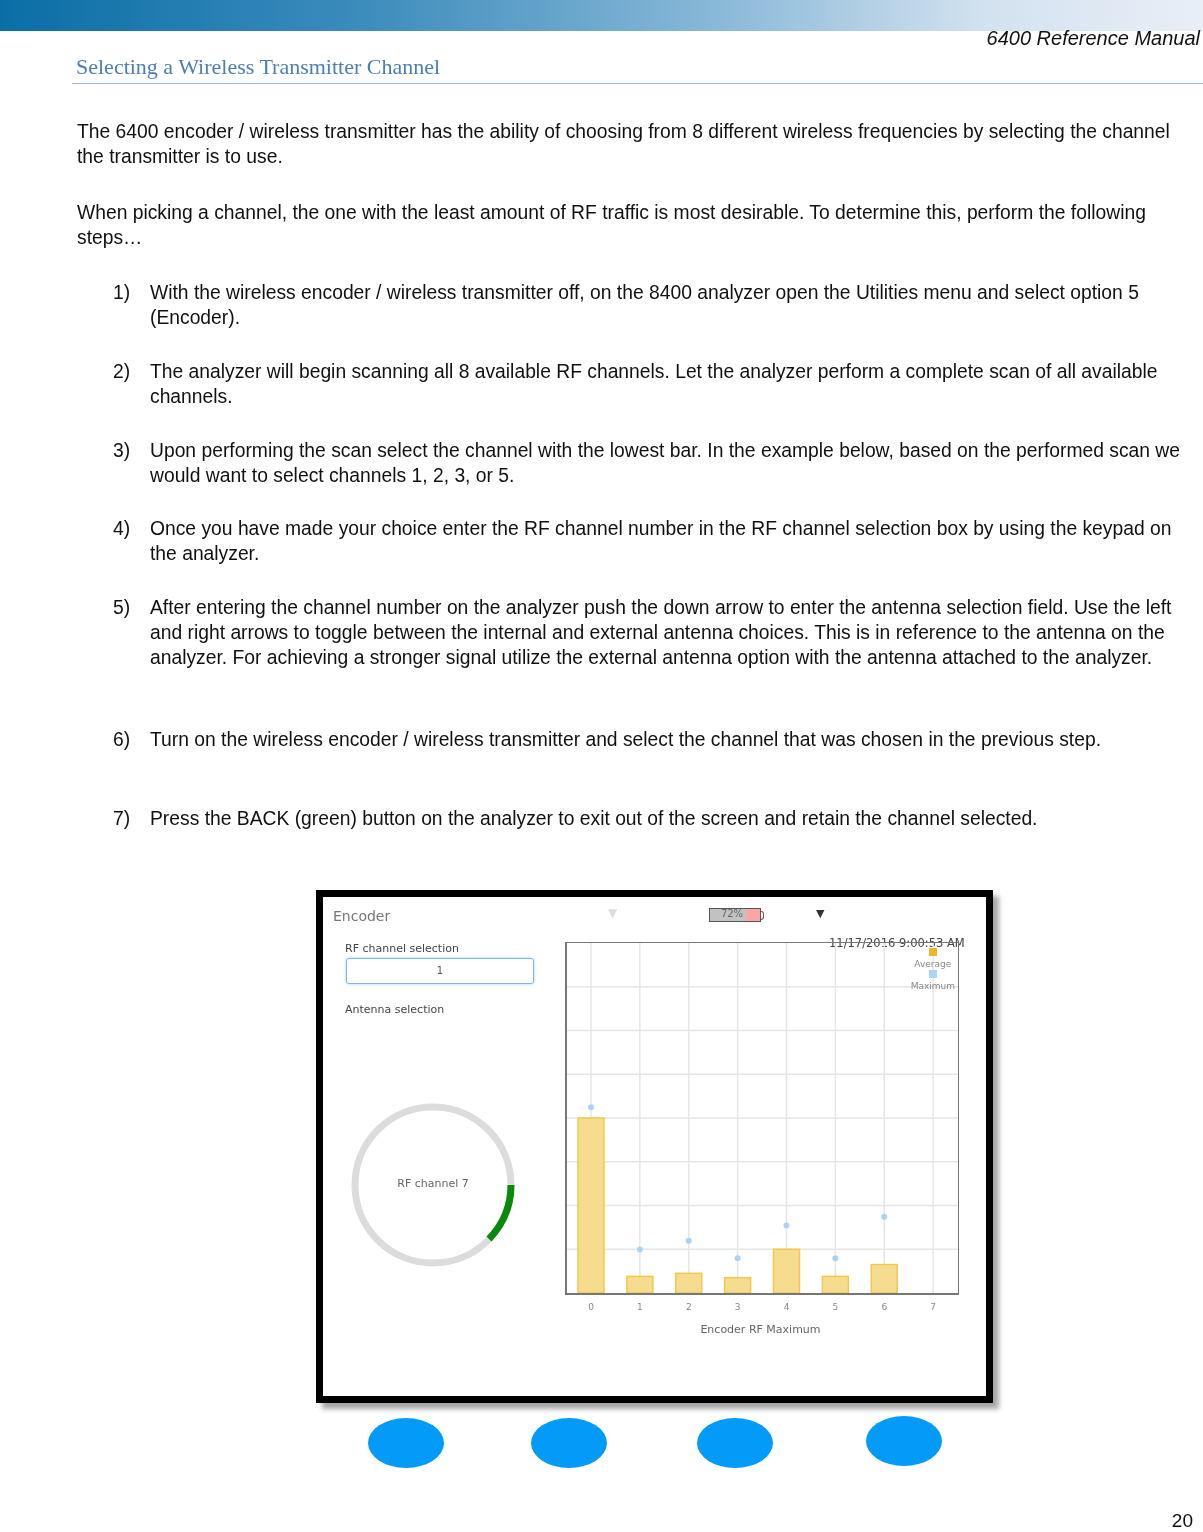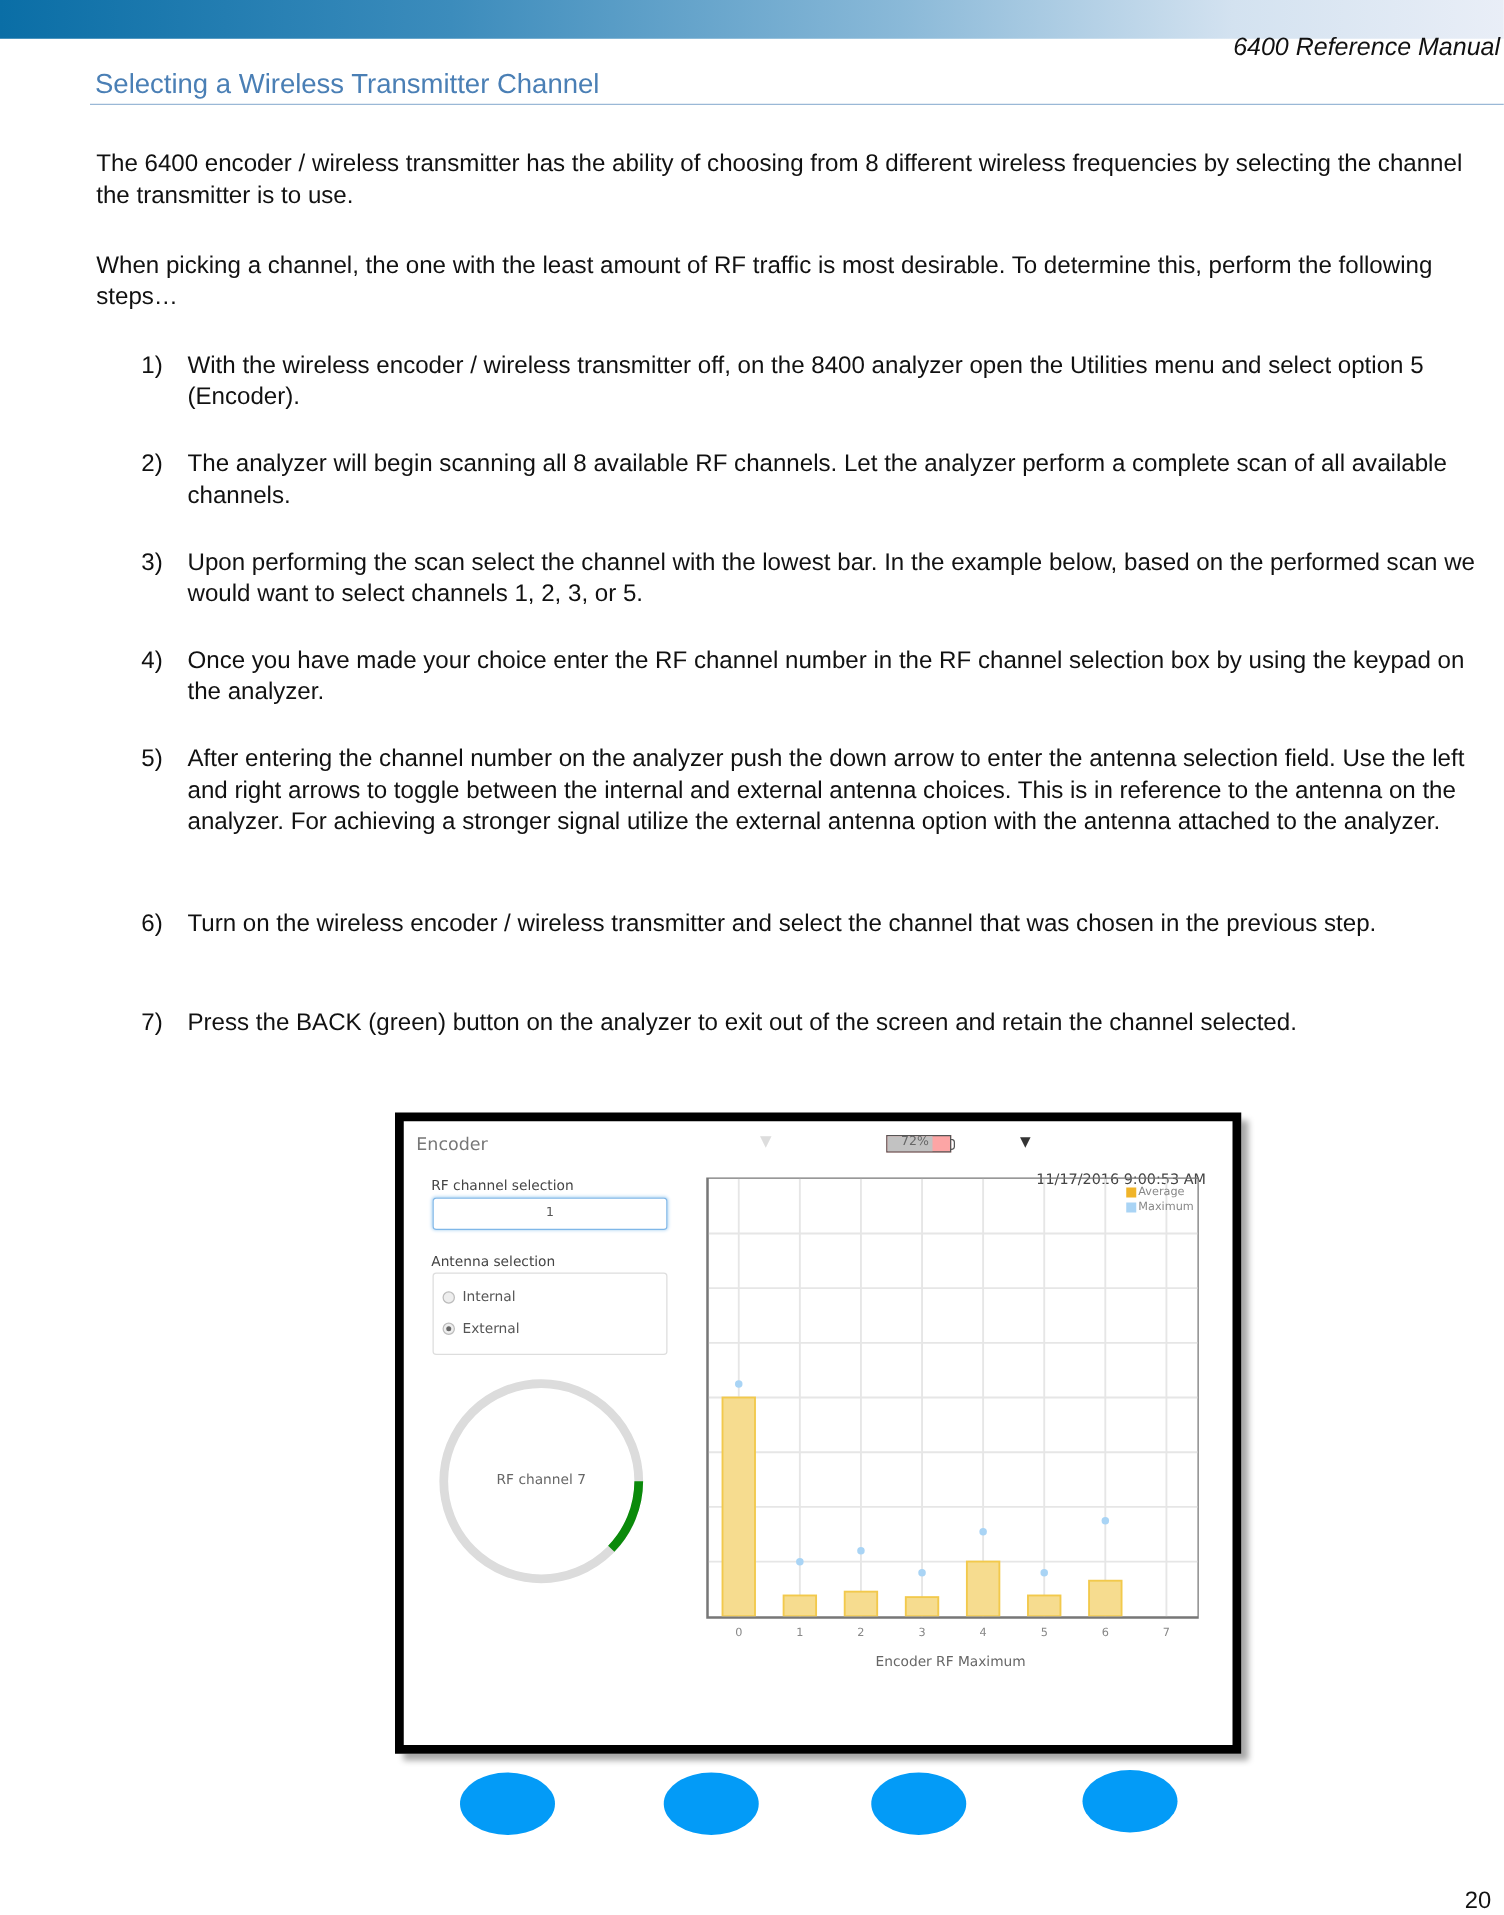--- a/index.html
+++ b/index.html
@@ -1,21 +1,21 @@
 <!DOCTYPE html>
 <html><head>
 <meta charset="utf-8">
 <style>
   html, body { margin: 0; padding: 0; background: #ffffff; }
   body { width: 1203px; height: 1532px; position: relative; overflow: hidden;
          font-family: "Liberation Sans", sans-serif; color: #111; }
   .hdr { position: absolute; left: 0; top: 0; width: 1203px; height: 31px;
          background: linear-gradient(90deg, #0a6ea6 0%, #3c8cbc 30%, #8ab9d8 60%, #d3e2f0 82%, #e9eef7 100%); }
   .hdr-title { position: absolute; right: 3px; top: 3px; font-size: 20px; font-style: italic; color: #111; margin-top: 24px; }
-  .sec-title { position: absolute; left: 76px; top: 54px; font-size: 22px; color: #4a7fb5; }
+  .sec-title { position: absolute; left: 76px; top: 54px; font-size: 22px; color: #4a7fb5; font-family: Liberation Serif, serif; }
   .sec-rule { position: absolute; left: 72px; top: 83px; width: 1131px; height: 1px; background: #9ab8d6; }
   .para { position: absolute; left: 77px; width: 1120px; font-size: 19.3px; line-height: 25px; }
   .step { position: absolute; left: 113px; width: 1085px; font-size: 19.3px; line-height: 25px; }
   .step-num { position: absolute; left: 0; top: 0; width: 36px; }
   .step-text { margin-left: 37px; display: block; }
   .pagenum { position: absolute; right: 10px; top: 1510px; font-size: 19px; }
 
   
   .frame { position: absolute; left: 316px; top: 890px; width: 663px; height: 499px;
            border: 7px solid #000; background: #fff; box-shadow: 6px 6px 5px rgba(0,0,0,0.35); }
@@ -35,21 +35,21 @@
               border-radius: 3px; box-shadow: 0 0 3px #9ccbf0; text-align: center; font-size: 10px; line-height: 24px; color: #555; }
   .ant-box { position: absolute; left: 23px; top: 121px; width: 186px; height: 64px; border: 1px solid #ddd; border-radius: 3px; }
   .radio-row { position: absolute; left: 7px; font-size: 11px; color: #555; display: flex; align-items: center; gap: 6px; }
   .radio { width: 8px; height: 8px; border-radius: 50%; border: 1px solid #bbb; background: #eee; position: relative; }
   .radio.on::after { content: ""; position: absolute; left: 2px; top: 2px; width: 4px; height: 4px; border-radius: 50%; background: #666; }
   .gauge { position: absolute; left: 25px; top: 203px; width: 170px; height: 170px; }
   .gauge-label { position: absolute; left: 25px; top: 280px; width: 170px; text-align: center; font-size: 11px; color: #666; }
 
   .plot { position: absolute; left: 242px; top: 45px; width: 391px; height: 350px; border: 1px solid #777; border-left: 2px solid #777; border-bottom: 2px solid #777; }
   .legend { position: absolute; right: 3px; top: 5px; font-size: 9px; color: #888; line-height: 12px; }
-  .legend-row { display: flex; align-items: center; gap: 2px; }
+  .legend-row { display: flex; align-items: center; gap: 2px; flex-direction: column; }
   .sw { width: 8px; height: 8px; display: inline-block; }
   .xtick { position: absolute; top: 405px; width: 20px; text-align: center; font-size: 9px; color: #888; }
   .xlabel { position: absolute; left: 242px; top: 426px; width: 391px; text-align: center; font-size: 11px; color: #666; }
 
   .hw-btn { position: absolute; top: 1418px; width: 76px; height: 50px; border-radius: 50%; background: #039bf7; }
 </style>
 </head>
 <body>
 
 <div class="hdr">
@@ -100,30 +100,20 @@
       <div class="battery-text">72%</div>
     </div>
     <div class="battery-tip"></div>
     <div class="signal-icon">▼</div>
     <div class="datetime">11/17/2016 9:00:53 AM</div>
 
     <div class="lbl" style="left:22px; top:45px">RF channel selection</div>
     <div class="rf-input">1</div>
 
     <div class="lbl" style="left:22px; top:106px">Antenna selection</div>
-    <div class="ant-box">
-      <div class="radio-row" style="top:12px">
-        <span class="radio"></span>
-        <span>Internal</span>
-      </div>
-      <div class="radio-row" style="top:37px">
-        <span class="radio on"></span>
-        <span>External</span>
-      </div>
-    </div>
 
     <svg class="gauge" viewBox="0 0 170 170">
       <circle cx="85" cy="85" r="78" fill="none" stroke="#dcdcdc" stroke-width="7"></circle>
       <path id="gauge-arc" d="M 163 85 A 78 78 0 0 1 141 139" fill="none" stroke="#0a8a0a" stroke-width="7"></path>
     </svg>
     <div class="gauge-label">RF channel 7</div>
 
     <div class="plot">
       <svg id="chart-svg" width="391" height="350" style="position:absolute;left:0;top:0">
           <line x1="0" x2="391" y1="306.25" y2="306.25" stroke="#e6e6e6" stroke-width="1.5"></line>

